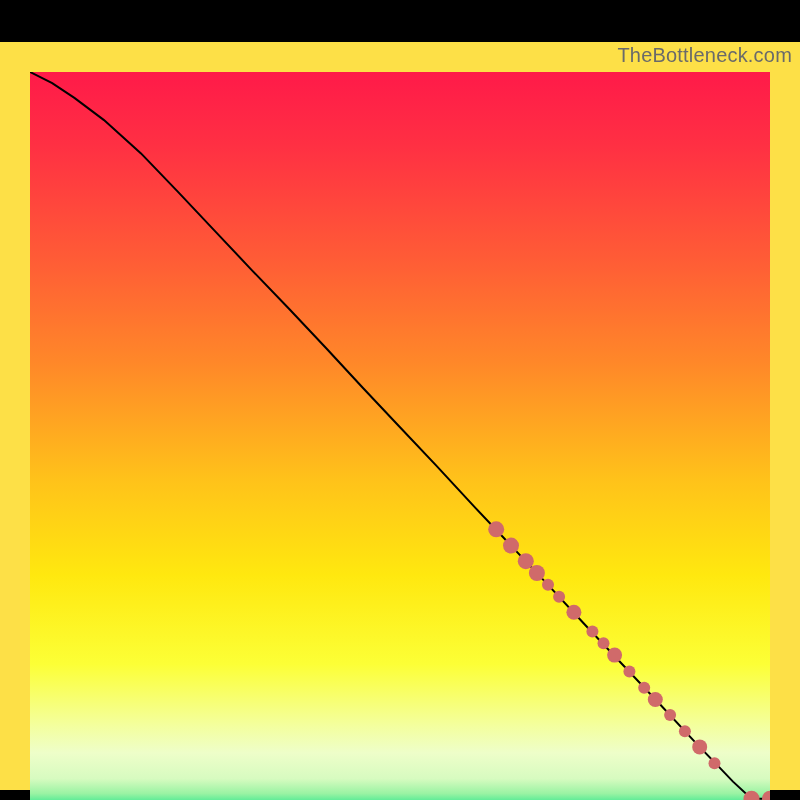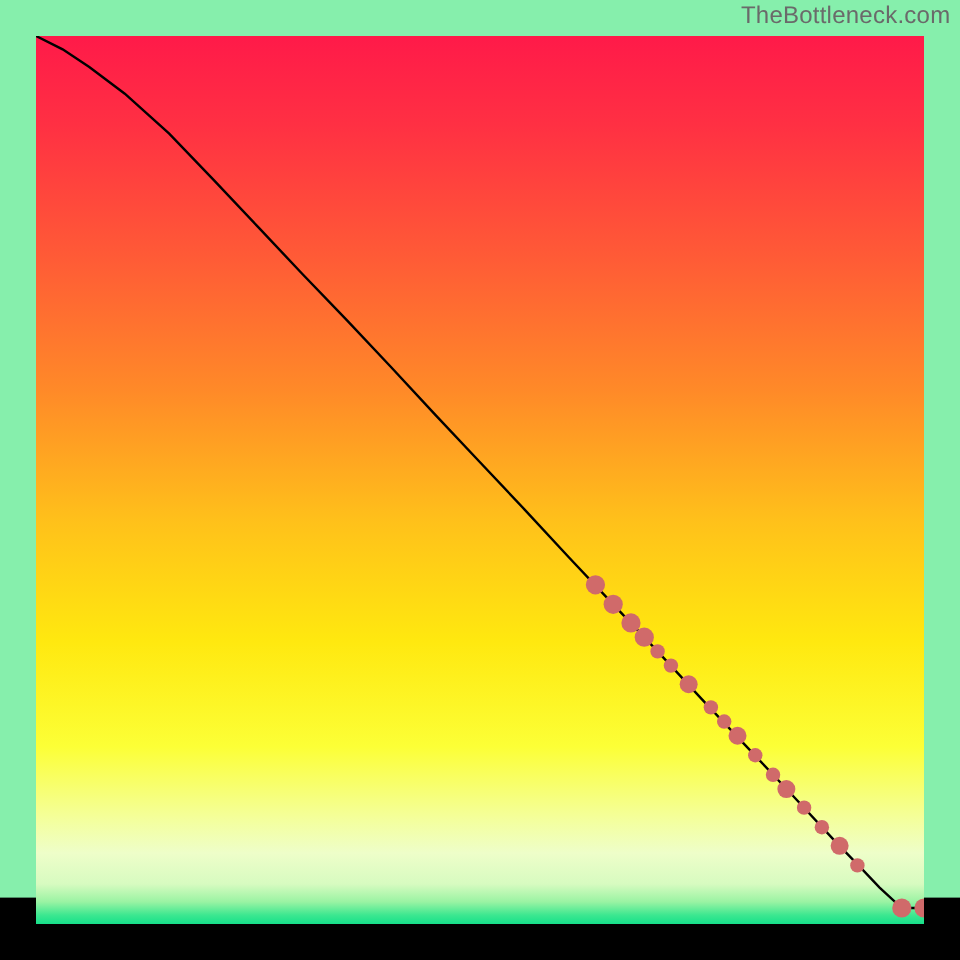--- a/index.html
+++ b/index.html
@@ -8,21 +8,22 @@
     width: 800px;
     height: 800px;
     overflow: hidden;
     background: #000;
     font-family: Arial, Helvetica, sans-serif;
   }
   .frame {
     position: relative;
     width: 800px;
     height: 748px;
-    background: #86efac;
+    background: #fde047;
+    margin-top: 42px;
   }
   .attribution {
     position: absolute;
     top: 2px;
     right: 8px;
     color: #6a6a6a;
     font-size: 20px;
     font-weight: 400;
     letter-spacing: 0.2px;
   }

